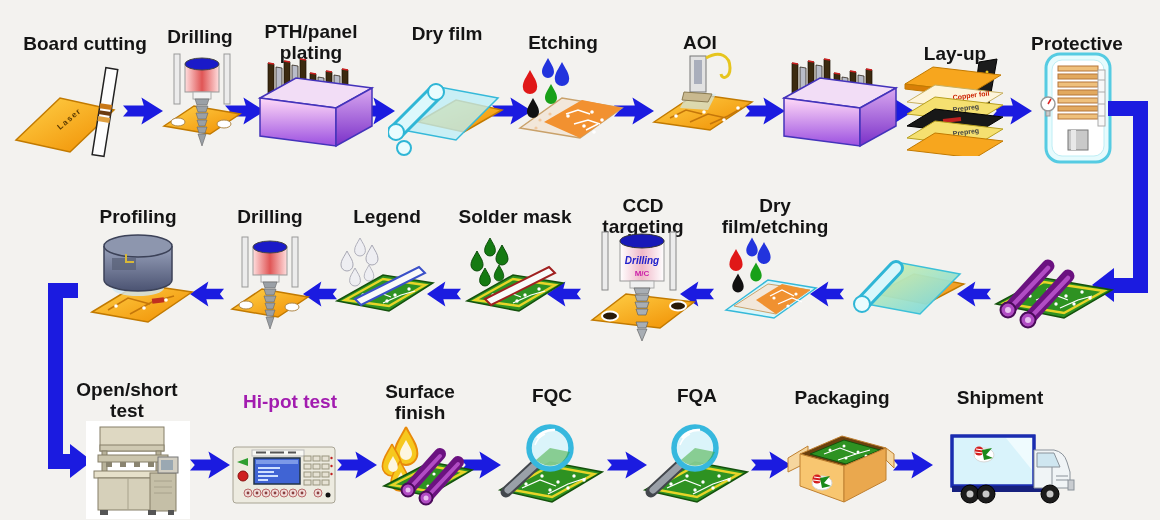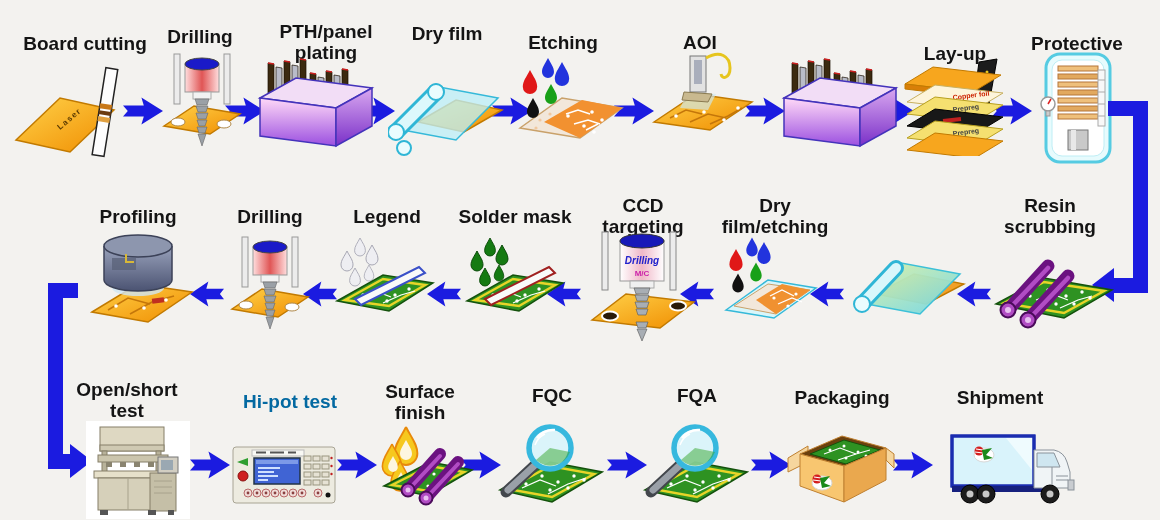--- a/index.html
+++ b/index.html
@@ -1,20 +1,20 @@
 <!DOCTYPE html>
 <html><head>
 <meta charset="utf-8">
 <style>
   html,body{margin:0;padding:0;background:#e8e8e8}
   .stage{position:relative;width:1160px;height:520px;background:#f3f2ef;overflow:hidden;
          font-family:"Liberation Sans",sans-serif}
   .lbl{position:absolute;font-weight:bold;font-size:19px;line-height:21px;
        text-align:center;color:#141414;letter-spacing:0}
-  .hipot{color:#0369a1}
+  .hipot{color:#a21caf}
   .icon{position:absolute}
   .arrow{position:absolute;background:#1b1be0}
   .arrow.r{width:40px;height:28px;
     clip-path:polygon(0 30%,52% 30%,46% 2%,100% 50%,46% 98%,52% 70%,0 70%,12% 50%)}
   .arrow.l{width:34px;height:26px;transform:scaleX(-1);
     clip-path:polygon(0 30%,52% 30%,46% 2%,100% 50%,46% 98%,52% 70%,0 70%,12% 50%)}
   .bar{position:absolute;background:#1b1be0}
   .head{position:absolute;background:#1b1be0}
   .head.left{clip-path:polygon(100% 0,0 50%,100% 100%)}
   .head.right{clip-path:polygon(0 0,100% 50%,0 100%)}
@@ -62,21 +62,21 @@
         <circle cx="3" cy="3" r="4.5" fill="#d42020"></circle>
         <path d="M0,1 l7,1 M-1,4 l8,1" stroke="#fff" stroke-width="1.2" fill="none"></path>
         <path d="M6,2 L16,0 L10,7 L17,10 L8,12 Z" fill="#1a8a1a"></path>
       </g>
       <path id="drop" d="M0,-10 C3,-4 6,-1 6,4 A6,6 0 1,1 -6,4 C-6,-1 -3,-4 0,-10"></path>
     </defs>
   </svg>
 
   <div class="lbl" style="left:10px;top:33px;width:150px">Board cutting</div>
   <div class="lbl" style="left:145px;top:26px;width:110px">Drilling</div>
-  <div class="lbl" style="left:261px;top:21px;width:130px">PTH/panel plating</div>
+  <div class="lbl" style="left:246px;top:21px;width:130px">PTH/panel plating</div>
   <div class="lbl" style="left:392px;top:23px;width:110px">Dry film</div>
   <div class="lbl" style="left:513px;top:32px;width:100px">Etching</div>
   <div class="lbl" style="left:660px;top:32px;width:80px">AOI</div>
   <div class="lbl" style="left:905px;top:43px;width:100px">Lay-up</div>
   <div class="lbl" style="left:1007px;top:33px;width:140px">Protective</div>
 
   <div class="arrow r" style="left:123px;top:97px"></div>
   <div class="arrow r" style="left:225px;top:97px"></div>
   <div class="arrow r" style="left:355px;top:97px"></div>
   <div class="arrow r" style="left:492px;top:97px"></div>
@@ -273,21 +273,20 @@
   <div class="bar" style="left:1133px;top:101px;width:15px;height:192px"></div>
   <div class="bar" style="left:1112px;top:278px;width:36px;height:15px"></div>
   <div class="head left" style="left:1092px;top:268px;width:22px;height:34px"></div>
 
   <div class="lbl" style="left:83px;top:206px;width:110px">Profiling</div>
   <div class="lbl" style="left:215px;top:206px;width:110px">Drilling</div>
   <div class="lbl" style="left:337px;top:206px;width:100px">Legend</div>
   <div class="lbl" style="left:445px;top:206px;width:140px">Solder mask</div>
   <div class="lbl" style="left:588px;top:195px;width:110px">CCD targeting</div>
   <div class="lbl" style="left:720px;top:195px;width:110px">Dry film/etching</div>
-  <div class="lbl" style="left:995px;top:195px;width:110px">Resin scrubbing</div>
 
   <div class="arrow l" style="left:190px;top:281px"></div>
   <div class="arrow l" style="left:303px;top:281px"></div>
   <div class="arrow l" style="left:427px;top:281px"></div>
   <div class="arrow l" style="left:547px;top:281px"></div>
   <div class="arrow l" style="left:680px;top:281px"></div>
   <div class="arrow l" style="left:810px;top:281px"></div>
   <div class="arrow l" style="left:957px;top:281px"></div>
 
   <svg class="icon" style="left:86px;top:228px" width="108" height="108" viewBox="0 0 108 108">

